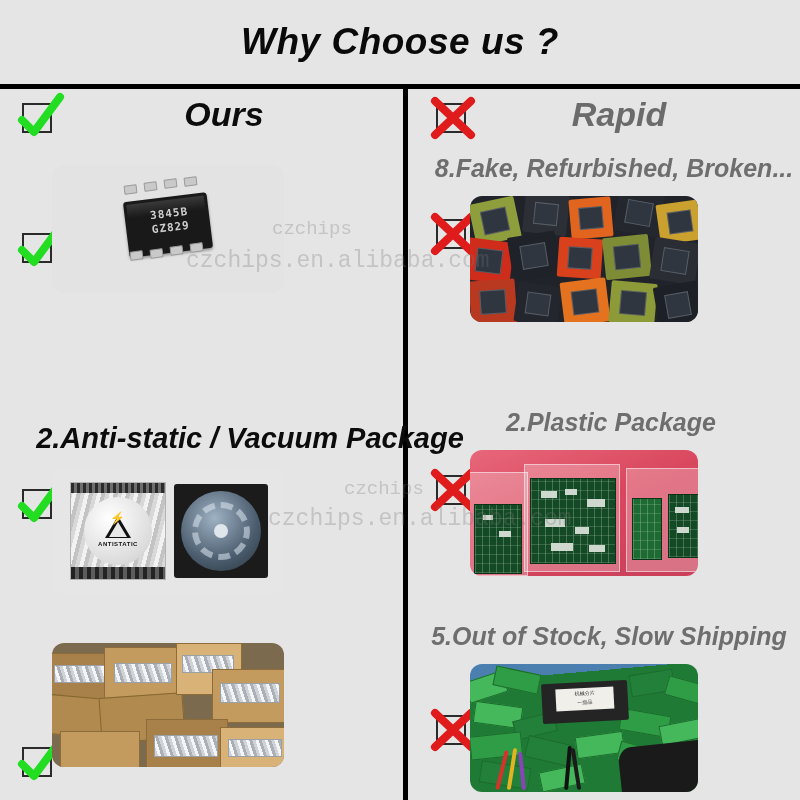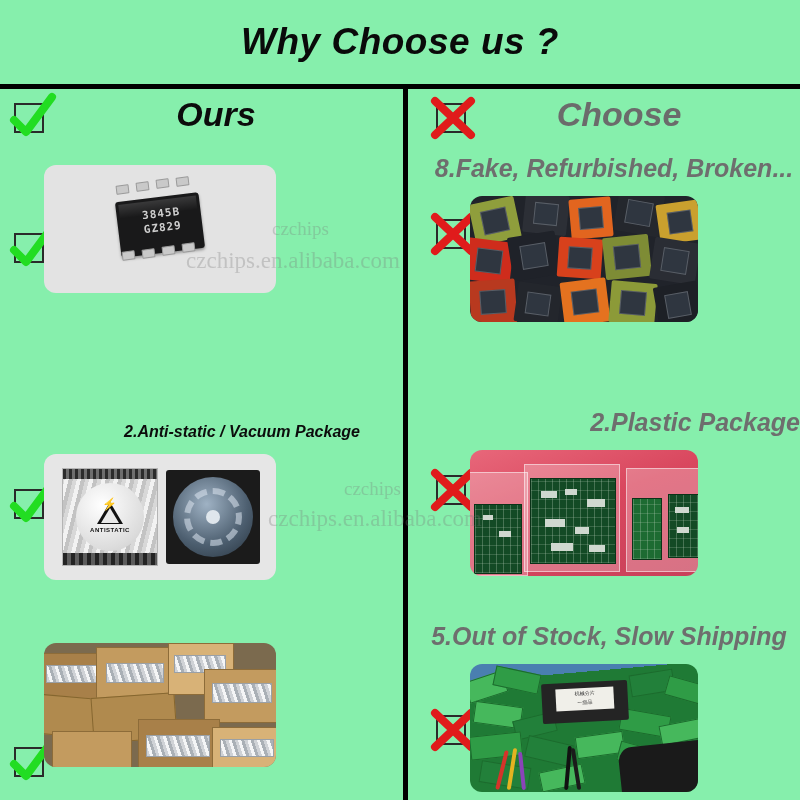--- a/index.html
+++ b/index.html
@@ -11,21 +11,21 @@
     width: 800px;
     height: 800px;
     overflow: hidden;
     font-family: "Liberation Sans", sans-serif;
     position: relative;
   }
 
   .page {
     position: absolute;
     inset: 0;
-    background: #86efac;
+    background: #e5e5e5;
   }
 
   
   .title-bar {
     position: absolute;
     left: 0; top: 0;
     width: 800px; height: 84px;
     display: flex;
     align-items: center;
     justify-content: center;
@@ -52,21 +52,21 @@
     width: 5px; height: 713px;
     background: #000000;
   }
 
   
   .col {
     position: absolute;
     top: 89px;
     height: 711px;
   }
-  .col-left  { left: 0px;   width: 472px; }
+  .col-left  { left: 0px;   width: 472px; padding-left: 8px; }
   .col-right { left: 408px; width: 392px; }
 
   
   .col-head {
     position: relative;
     height: 62px;
   }
   .head-label {
     position: absolute;
     top: 6px;
@@ -122,21 +122,21 @@
 
   .photo-wrap {
     position: relative;
     margin: 0 auto;
     border-radius: 12px;
     overflow: hidden;
   }
 
   
   .l-r1 .row-label { font-size: 25px; padding-left: 26px; }
-  .l-r2 .row-label { font-size: 16px; padding-left: 12px; }
+  .l-r2 .row-label { font-size: 29px; padding-left: 12px; }
   .l-r3 .row-label { font-size: 25px; padding-left: 40px; }
 
   .r-r1 .row-label { font-size: 25px; padding-left: 20px; }
   .r-r2 .row-label { font-size: 25px; padding-left: 14px; }
   .r-r3 .row-label { font-size: 25px; padding-left: 10px; }
 
   
   .ph-chip {
     width: 232px; height: 128px;
     background: #e3e3e3;
@@ -405,21 +405,21 @@
     transform: rotate(-6deg);
   }
 
   
   .wm {
     position: absolute;
     color: rgba(120,120,120,.30);
     font-size: 23px;
     white-space: nowrap;
     pointer-events: none;
-    font-family: Liberation Serif, serif;
+    font-family: Liberation Mono, monospace;
     text-align: right;
   }
   .wm-small { font-size: 19px; }
 </style>
 </head>
 <body>
 
 <div class="page">
 
   <div class="title-bar">
@@ -531,21 +531,21 @@
 
   <div class="col col-right">
 
     <div class="col-head">
       <div class="mark head-mark" style="left:22px;">
         <div class="box"></div>
         <svg viewBox="0 0 46 46">
           <path d="M5 6 L41 40 M41 6 L5 40" fill="none" stroke="#e01b1b" stroke-width="8" stroke-linecap="round"></path>
         </svg>
       </div>
-      <div class="head-label">Choose</div>
+      <div class="head-label">Rapid</div>
     </div>
 
     <div class="row r-r1" style="height:258px;">
       <div class="row-label" style="padding-top:4px;">8.Fake, Refurbished, Broken...</div>
 
       <div class="mark row-mark" style="top:60px; left:22px;">
         <div class="box"></div>
         <svg viewBox="0 0 46 46">
           <path d="M5 6 L41 40 M41 6 L5 40" fill="none" stroke="#e01b1b" stroke-width="8" stroke-linecap="round"></path>
         </svg>
@@ -596,21 +596,21 @@
         <div class="cpu" style="left:140px; top:86px; width:46px; height:42px; background:#8c9a38; transform:rotate(5deg);">
             <div class="die"></div>
           </div>
         <div class="cpu" style="left:186px; top:88px; width:44px; height:42px; background:#1d2026; transform:rotate(-10deg);">
             <div class="die"></div>
           </div>
       </div>
     </div>
 
     <div class="row r-r2" style="height:212px;">
-      <div class="row-label" style="padding-top:0px;text-align:right;">2.Plastic Package</div>
+      <div class="row-label" style="padding-top:0px;">2.Plastic Package</div>
 
       <div class="mark row-mark" style="top:58px; left:22px;">
         <div class="box"></div>
         <svg viewBox="0 0 46 46">
           <path d="M5 6 L41 40 M41 6 L5 40" fill="none" stroke="#e01b1b" stroke-width="8" stroke-linecap="round"></path>
         </svg>
       </div>
 
       <div class="photo-wrap ph-plastic" style="margin-top:14px; margin-left:62px;">
         <div class="pbag" style="left:-4px; top:22px; width:62px; height:104px;"></div>

